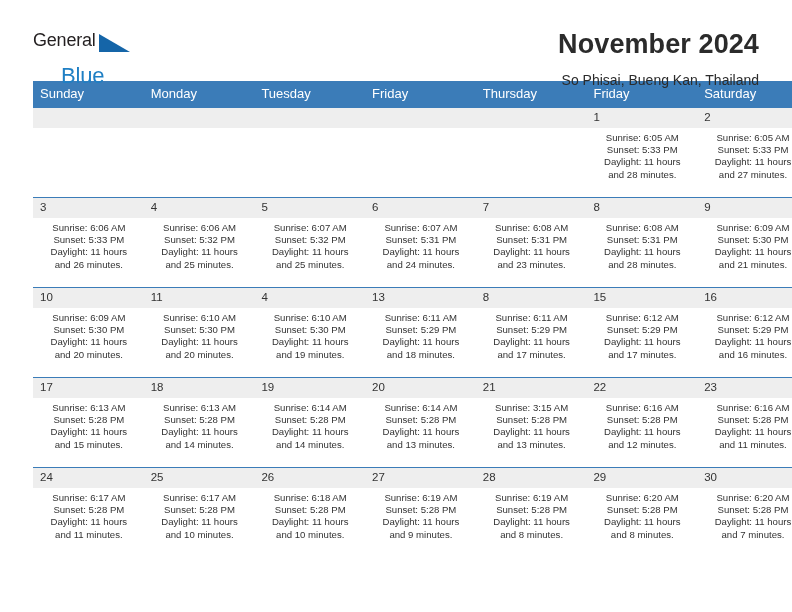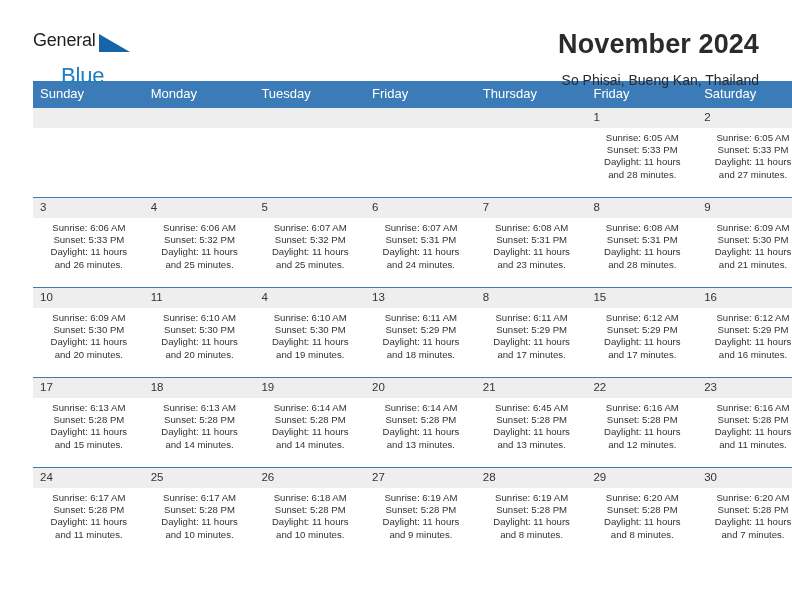--- a/index.html
+++ b/index.html
@@ -395,21 +395,21 @@
           <div class="cellbody">
             <div>Sunrise: 6:14 AM</div>
             <div>Sunset: 5:28 PM</div>
             <div>Daylight: 11 hours</div>
             <div>and 13 minutes.</div>
           </div>
         </td>
         <td>
           <div class="daynum">21</div>
           <div class="cellbody">
-            <div>Sunrise: 6:45 AM</div>
+            <div>Sunrise: 3:15 AM</div>
             <div>Sunset: 5:28 PM</div>
             <div>Daylight: 11 hours</div>
             <div>and 13 minutes.</div>
           </div>
         </td>
         <td>
           <div class="daynum">22</div>
           <div class="cellbody">
             <div>Sunrise: 6:16 AM</div>
             <div>Sunset: 5:28 PM</div>

